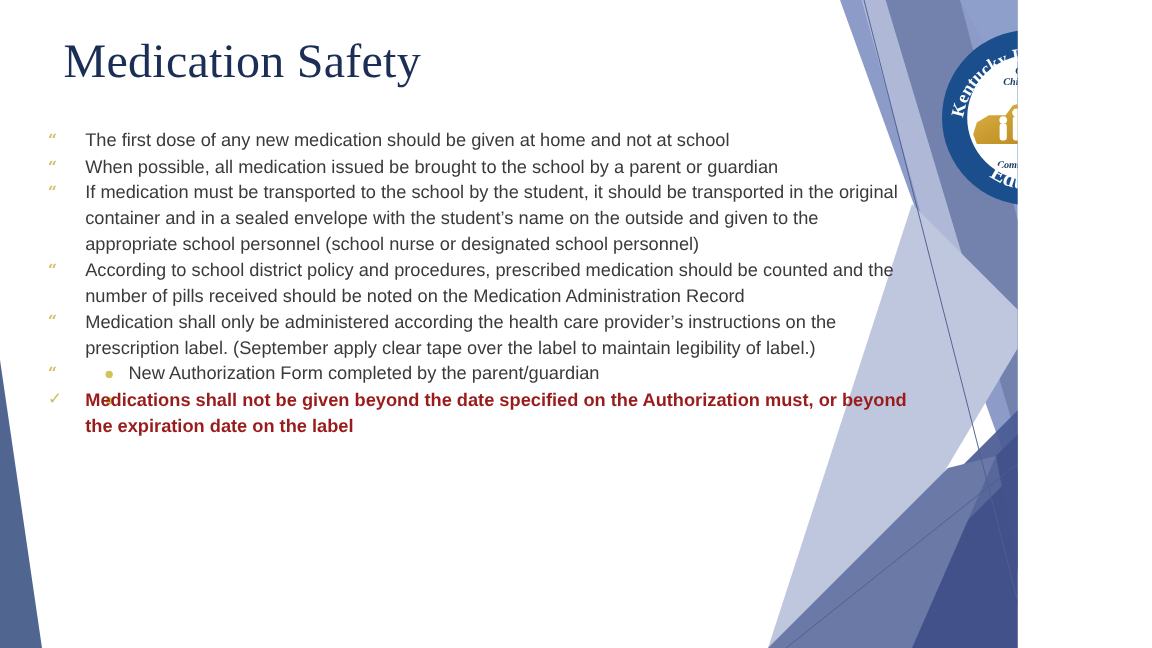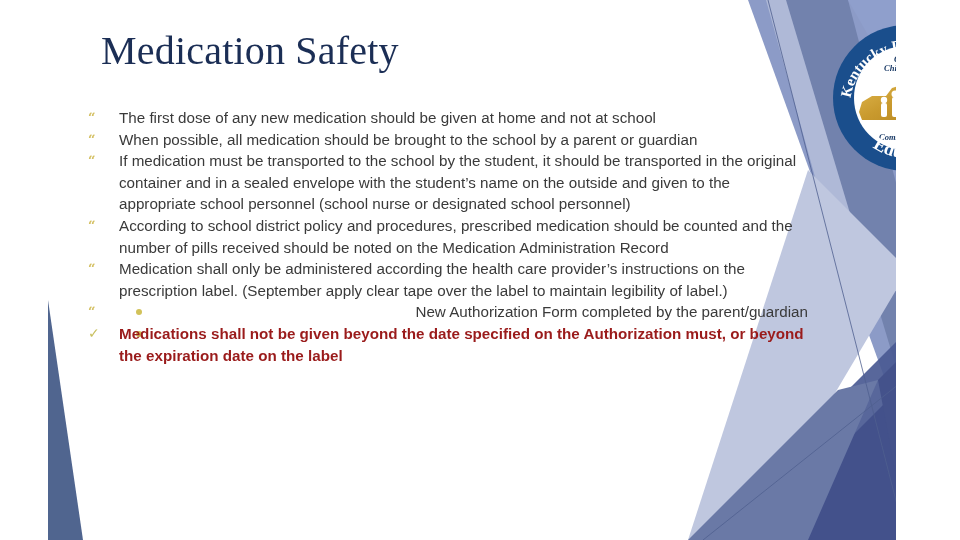--- a/index.html
+++ b/index.html
@@ -6,21 +6,20 @@
       margin: 0; padding: 0;
       width: 960px; height: 540px;
       overflow: hidden;
       background: #ffffff;
     }
     .slide {
       position: relative;
       width: 848px; height: 540px;
       background: #ffffff;
       overflow: hidden;
-      margin-left: 48px;
     }
     .bg-art {
       position: absolute; left: 0; top: 0;
       width: 960px; height: 540px;
       z-index: 0;
     }
     .title {
       position: absolute;
       left: 53px; top: 27px;
       margin: 0;
@@ -50,21 +49,21 @@
       left: 0; top: 0;
       width: 20px;
       font-family: "DejaVu Serif", serif;
       font-weight: bold;
       font-size: 13px;
       color: #d4c063;
       line-height: 21.6px;
     }
     .bullet.red { color: #9a1b1b; font-weight: bold; }
     .bullet.red .bullet-icon { color: #c9c060; font-weight: normal; font-size: 14px; }
-    .sub-list { margin: 0; padding: 0; text-align: right; }
+    .sub-list { margin: 0; padding: 0; }
     .sub-bullet {
       position: relative;
       padding-left: 36px;
     }
     .sub-bullet .dot {
       position: absolute;
       left: 17px; top: 8px;
       width: 6px; height: 6px;
       border-radius: 50%;
       background: #d2c25a;
@@ -139,21 +138,21 @@
 
   <div class="content">
 
     <div class="bullet">
       <span class="bullet-icon">“</span>
       <span>The first dose of any new medication should be given at home and not at school</span>
     </div>
 
     <div class="bullet">
       <span class="bullet-icon">“</span>
-      <span>When possible, all medication should be brought to the school by a parent or guardian</span>
+      <span>When possible, all medication issued be brought to the school by a parent or guardian</span>
     </div>
 
     <div class="bullet">
       <span class="bullet-icon">“</span>
       <span>If medication must be transported to the school by the student, it should be transported in the original container and in a sealed envelope with the student’s name on the outside and given to the appropriate school personnel (school nurse or designated school personnel)</span>
     </div>
 
     <div class="bullet">
       <span class="bullet-icon">“</span>
       <span>According to school district policy and procedures, prescribed medication should be counted and the number of pills received should be noted on the Medication Administration Record</span>

